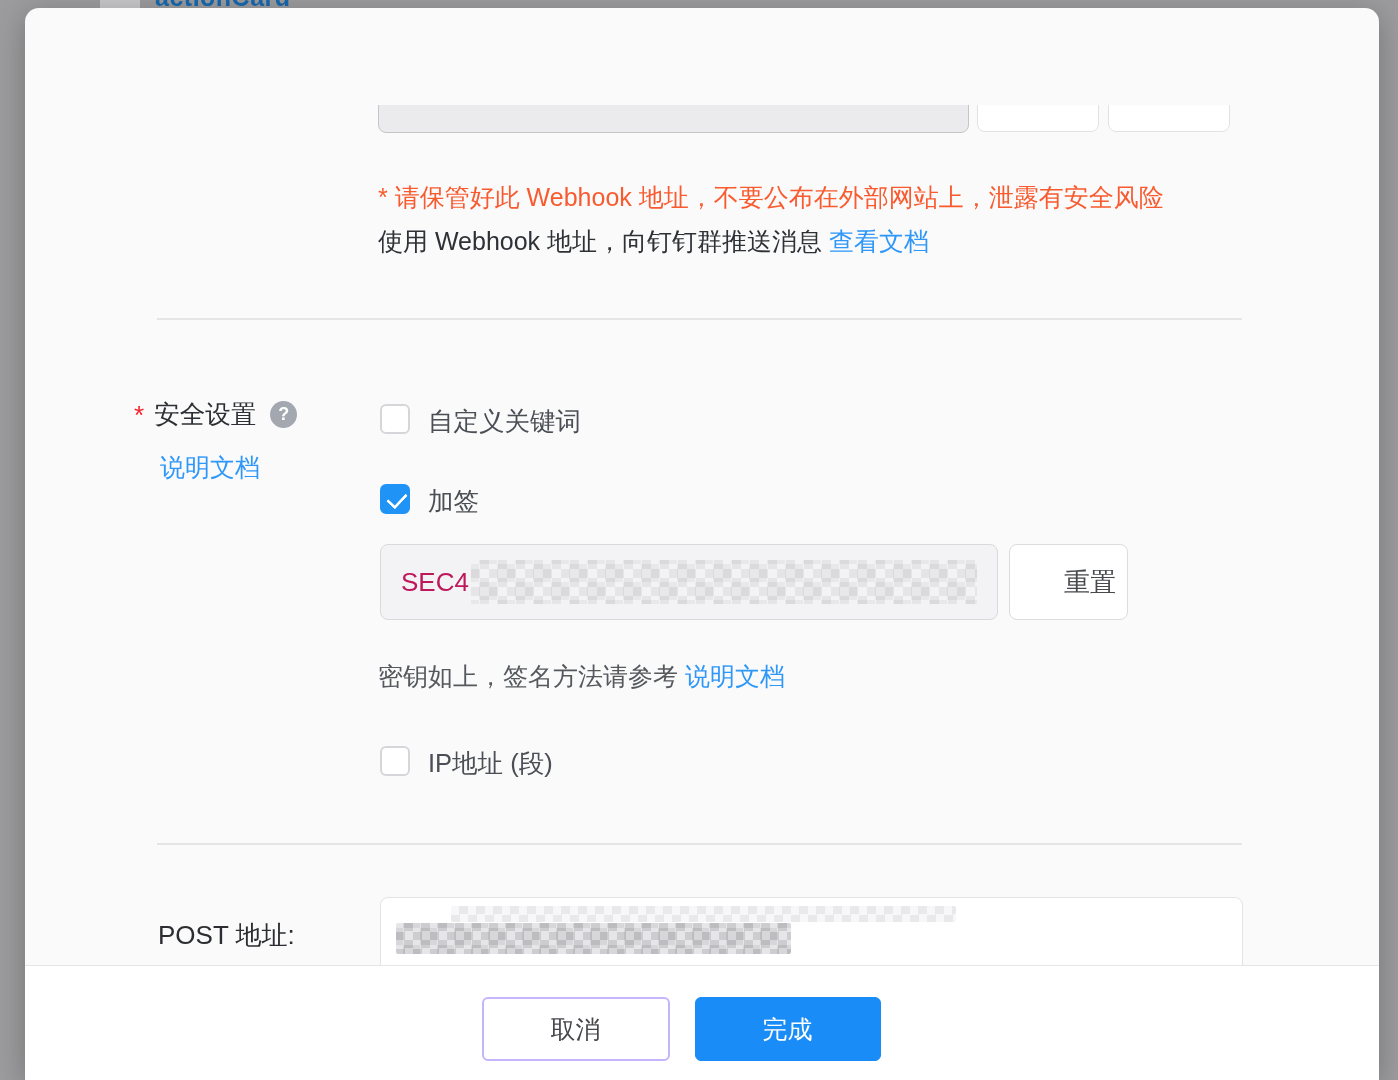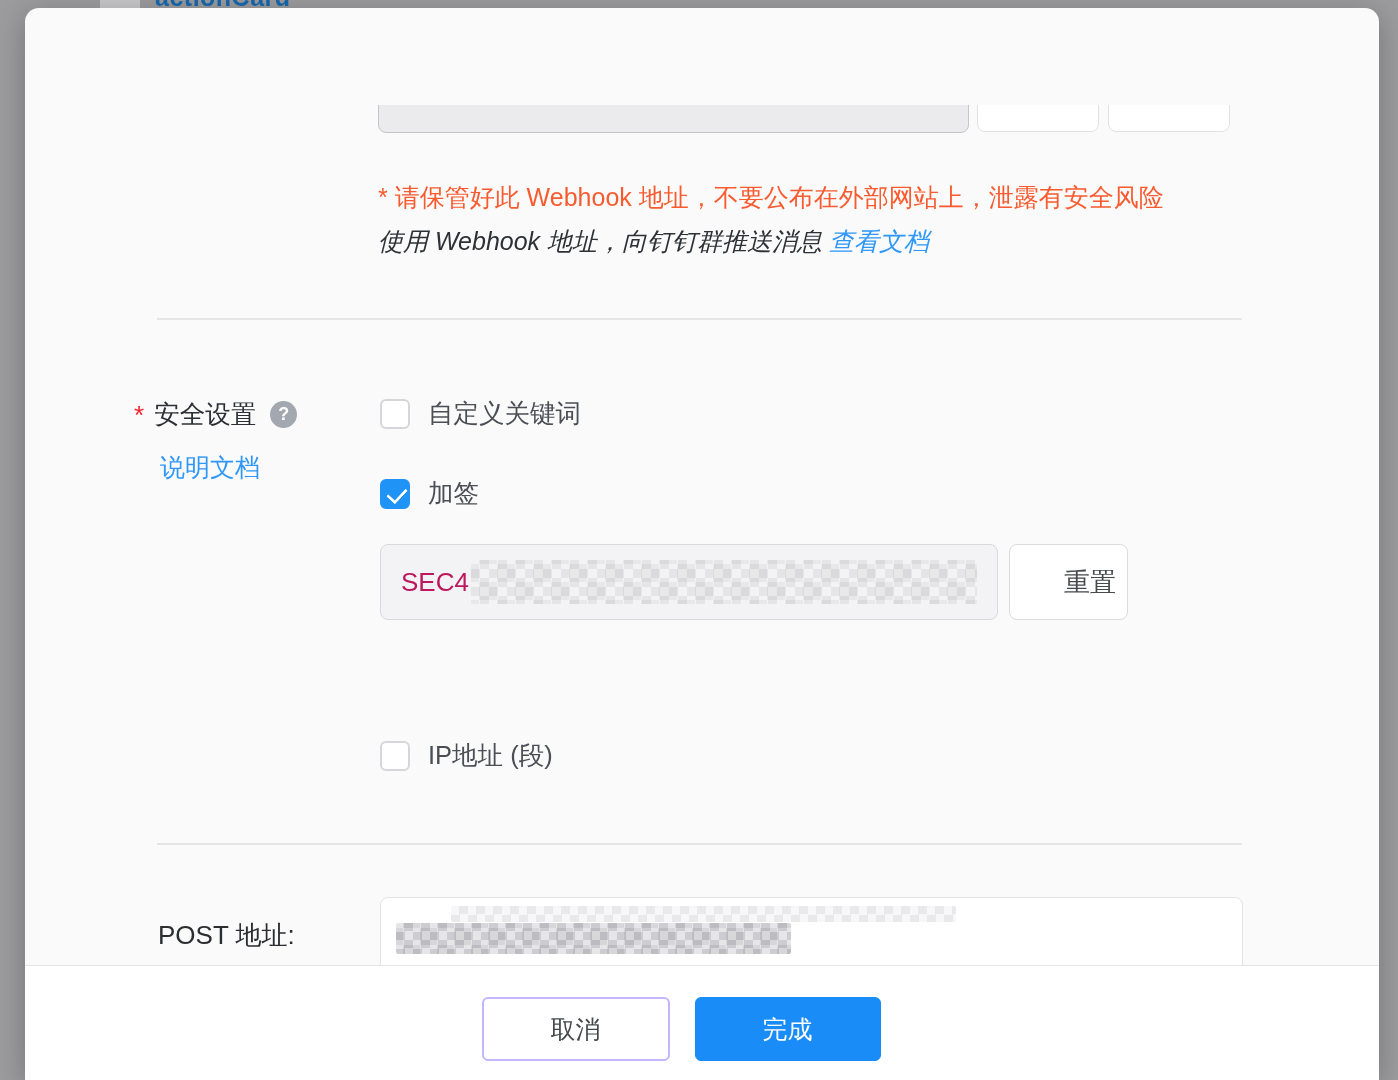--- a/index.html
+++ b/index.html
@@ -21,34 +21,34 @@
 
   .modal-body{position:absolute;left:0;top:97px;right:0;bottom:115px;overflow:hidden;background:#fafafb;}
 
   
   .top-input{position:absolute;left:353px;top:-32px;width:589px;height:58px;background:#ebebed;
              border:1px solid #c5c5c8;border-radius:8px;}
   .top-btn{position:absolute;top:-32px;width:120px;height:57px;background:#ffffff;border:1px solid #e2e2e5;border-radius:8px;}
   .top-btn.b1{left:952px;} .top-btn.b2{left:1083px;}
 
   .warning-line{position:absolute;left:353px;top:76px;font-size:25px;color:#f95b2f;white-space:nowrap;}
-  .usage-line{position:absolute;left:353px;top:120px;font-size:25px;color:#2e3135;white-space:nowrap;font-style:italic;}
+  .usage-line{position:absolute;left:353px;top:120px;font-size:25px;color:#2e3135;white-space:nowrap;}
   .link{color:#2e97f8;text-decoration:none;cursor:pointer;}
 
   .divider{position:absolute;left:132px;right:137px;height:2px;background:#e5e5e8;}
   .divider.d1{top:213px;} .divider.d2{top:738px;}
 
   .sec-label-row{position:absolute;left:109px;top:292px;display:flex;align-items:center;gap:8px;}
   .req-star{color:#f5222d;font-size:26px;line-height:30px;}
   .sec-label{font-size:25.5px;color:#2c2f34;margin-left:2px;}
   .help-icon{width:27px;height:27px;border-radius:50%;background:#a3a8b0;color:#ffffff;font-size:18px;font-weight:700;
              display:flex;align-items:center;justify-content:center;margin-left:6px;cursor:pointer;}
   .sec-doc-link{position:absolute;left:135px;top:346px;font-size:25px;}
 
-  .opt-row{position:absolute;left:355px;display:flex;align-items:center;gap:18px;}
+  .opt-row{position:absolute;left:355px;display:flex;gap:18px;margin-top:8px;}
   .opt-row.r1{top:291px;} .opt-row.r2{top:371px;} .opt-row.r3{top:633px;}
   .cb{width:30px;height:30px;box-sizing:border-box;border:2px solid #d4d6d9;border-radius:6px;background:#ffffff;position:relative;flex:none;cursor:pointer;}
   .cb.checked{background:#1f93f6;border-color:#1f93f6;}
   .cb.checked::after{content:"";position:absolute;left:9px;top:3px;width:9px;height:16px;border:solid #ffffff;
                      border-width:0 3.5px 3.5px 0;transform:rotate(43deg);border-radius:1px;}
   .opt-label{font-size:25.5px;color:#4b4f55;}
 
   .sec-input{position:absolute;left:355px;top:439px;width:618px;height:76px;box-sizing:border-box;background:#f3f3f5;
              border:1px solid #d9d9dc;border-radius:8px;display:flex;align-items:center;padding:0 20px;}
   .sec-prefix{font-size:26px;color:#be185d;flex:none;}
@@ -121,20 +121,25 @@
         <span class="cb checked"></span>
         <span class="opt-label">加签</span>
       </div>
 
       <div class="sec-input">
         <span class="sec-prefix">SEC4</span>
         <span class="mosaic"></span>
       </div>
       <div class="reset-btn">重置</div>
 
+      <div class="sign-hint">
+        <span>密钥如上，签名方法请参考</span>
+        <span> </span>
+        <a class="link">说明文档</a>
+      </div>
 
       <div class="opt-row r3">
         <span class="cb"></span>
         <span class="opt-label">IP地址 (段)</span>
       </div>
 
       <div class="divider d2"></div>
 
       <div class="post-label">POST 地址:</div>
       <div class="post-input">

